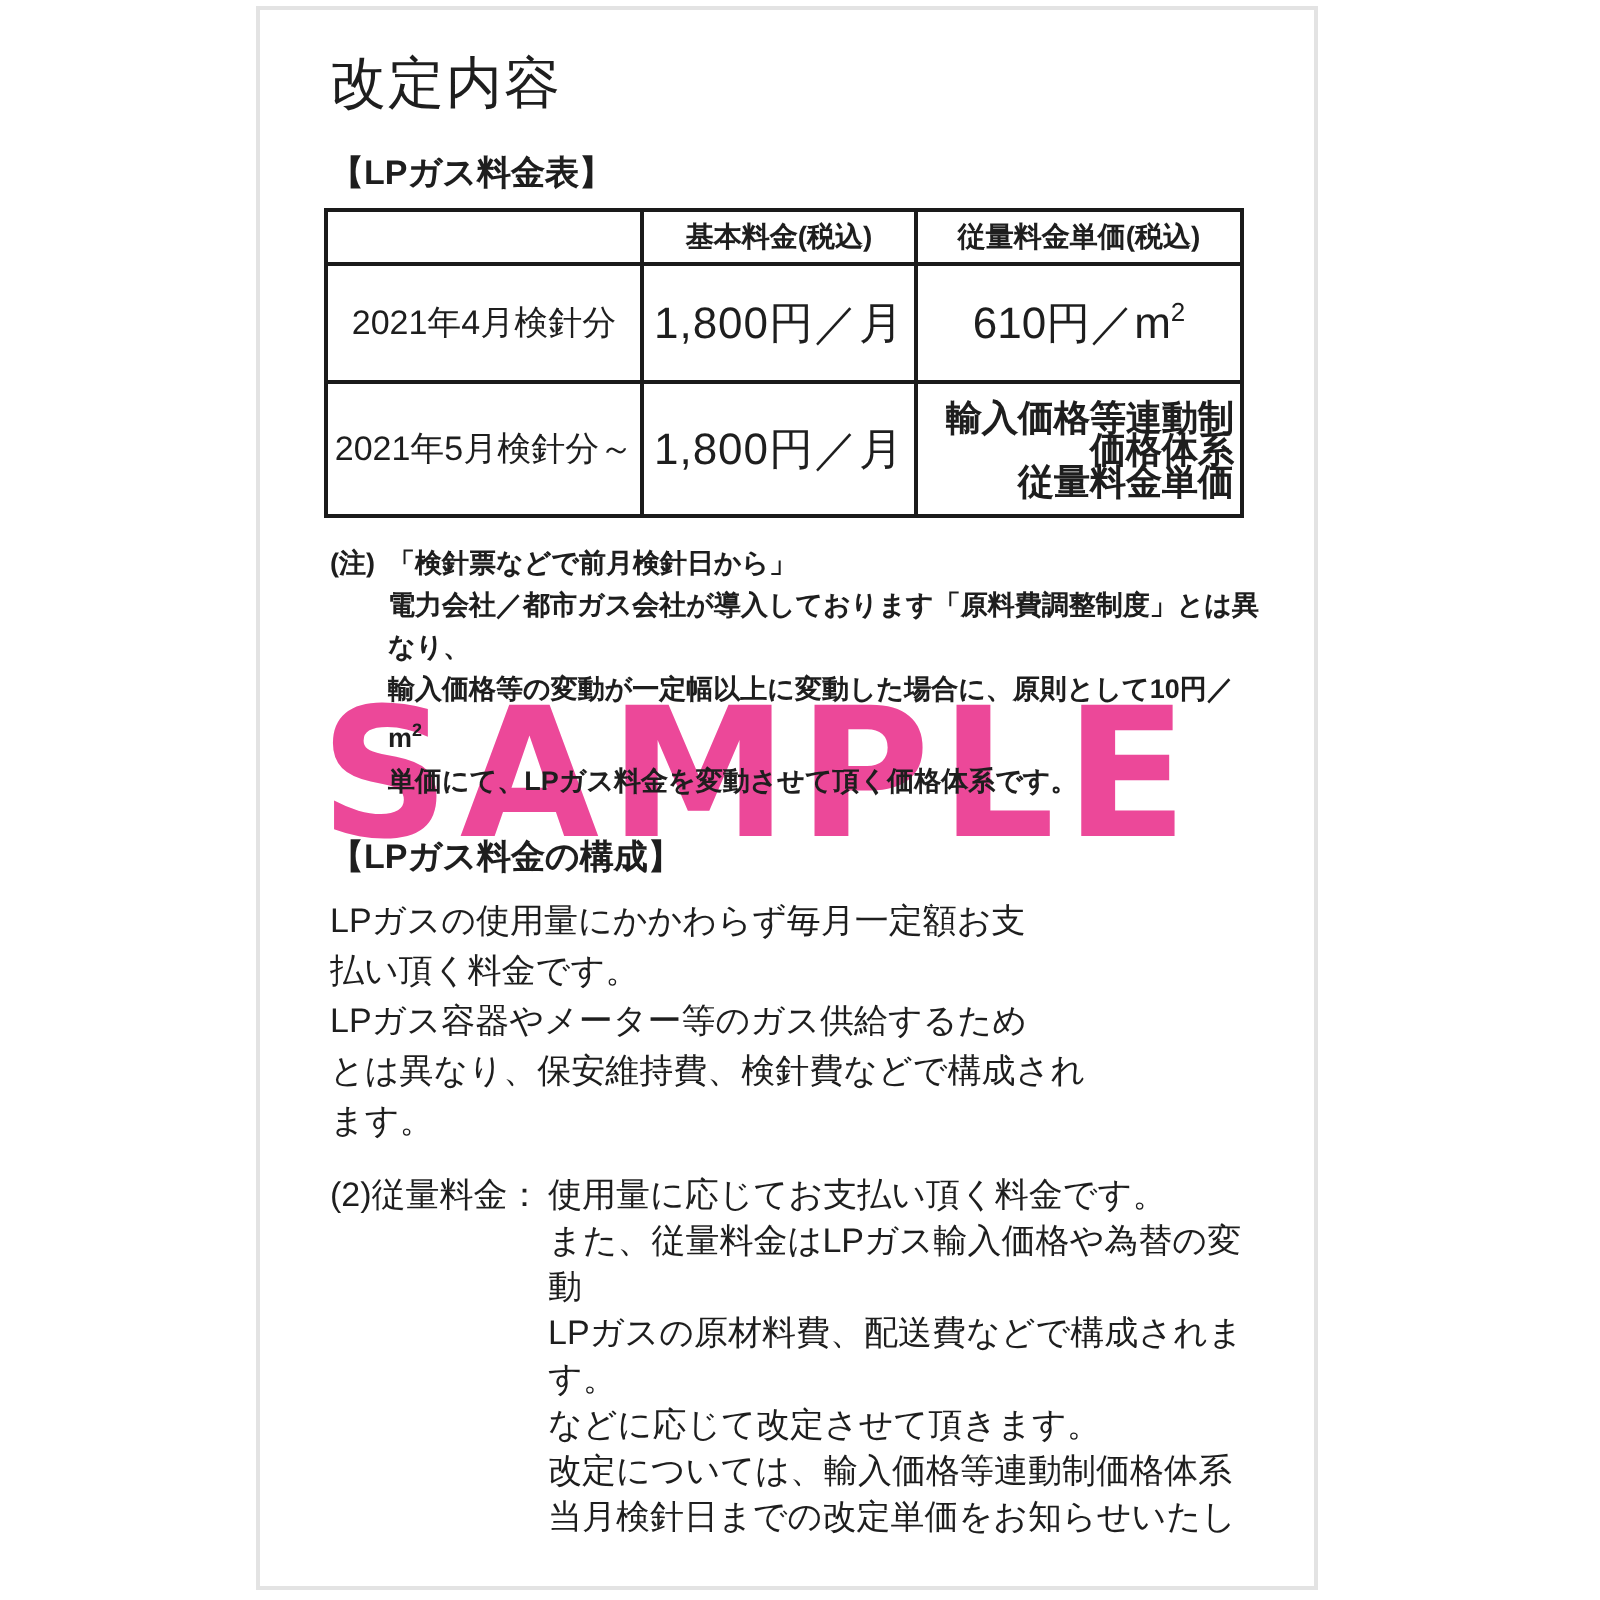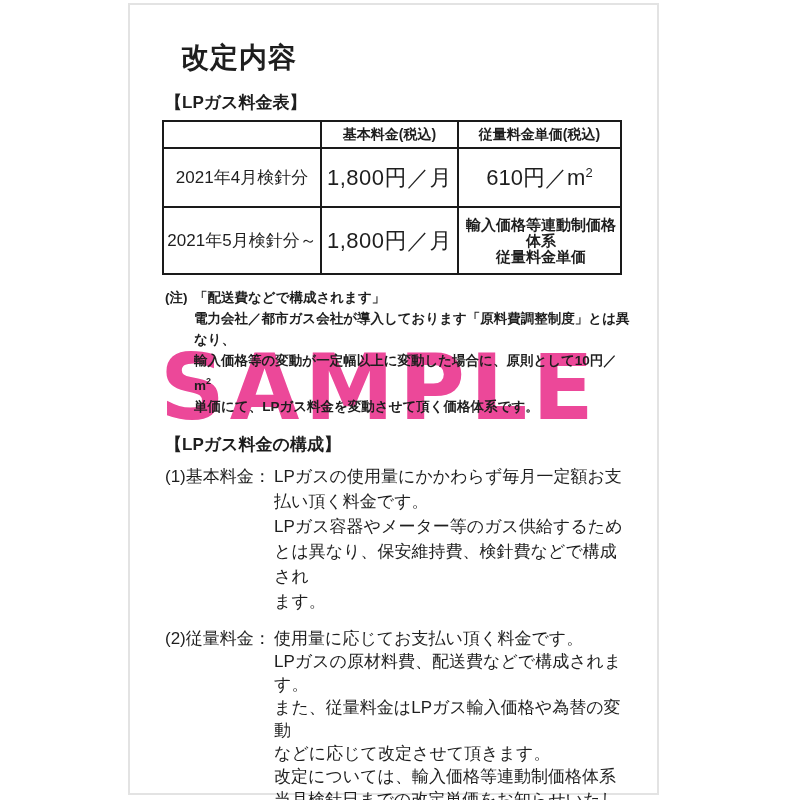--- a/index.html
+++ b/index.html
@@ -4,33 +4,33 @@
 <style>
   html,body{margin:0;padding:0;background:#fff;}
   body{width:800px;height:800px;font-family:"Liberation Sans","DejaVu Sans",sans-serif;color:#1e1e1e;}
   .canvas{position:relative;width:800px;height:800px;background:#fff;overflow:hidden;}
   .page{position:absolute;left:128px;top:3px;width:531px;height:792px;box-sizing:border-box;
         border:2px solid #e3e3e3;background:#fff;}
   .watermark{position:absolute;left:30px;top:338px;z-index:0;
              font-size:90px;font-weight:700;letter-spacing:5px;color:#7490e0;
              font-family:"DejaVu Sans","Liberation Sans",sans-serif;line-height:1;user-select:none;}
   .content{position:relative;z-index:1;padding:20px 24px 0 35px;}
-  .title{font-size:28px;font-weight:700;line-height:34px;margin:16px;letter-spacing:1px;}
+  .title{font-size:28px;font-weight:400;line-height:34px;margin:0;letter-spacing:1px;}
   .sec-heading{font-size:17px;font-weight:600;line-height:24px;}
   .heading-pricetable{margin-top:16px;}
   .heading-composition{margin-top:16px;}
   table.price-table{border-collapse:collapse;table-layout:fixed;width:458px;margin-top:5px;margin-left:-3px;}
   .price-table th,.price-table td{border:2px solid #1a1a1a;padding:0;}
   .price-table thead th{height:25px;font-size:14px;font-weight:600;text-align:center;}
   .row-tall td{height:57px;}
   td.cell-period{font-size:17px;text-align:center;}
   td.cell-fee{font-size:22px;text-align:center;letter-spacing:0.5px;margin-top:27px;}
   td.cell-unit{font-size:22px;text-align:center;}
   td.cell-unit sup{font-size:13px;}
-  td.cell-unit-note{font-size:15px;font-weight:700;text-align:center;vertical-align:middle;
+  td.cell-unit-note{font-size:18px;font-weight:700;text-align:right;vertical-align:middle;
                     padding:4px 3px 4px 6px;line-height:16px;}
   .note{display:flex;margin-top:12px;font-size:13.5px;font-weight:600;line-height:21px;}
   .note-label{width:29px;flex:none;}
   .note sup{font-size:9px;}
   .item{display:flex;font-size:17px;}
   .item-basic{margin-top:7px;line-height:25px;}
   .item-volume{margin-top:13px;line-height:23px;}
   .item-label{width:109px;flex:none;}
 </style>
 </head>
@@ -73,46 +73,45 @@
               <div>輸入価格等連動制価格体系</div>
               <div>従量料金単価</div>
             </td>
           </tr>
         </tbody>
       </table>
 
       <div class="note">
         <span class="note-label">(注)</span>
         <div>
-          <div>「配送費などで構成されます」</div>
+          <div>「検針票などで前月検針日から」</div>
           <div>電力会社／都市ガス会社が導入しております「原料費調整制度」とは異なり、</div>
           <div><span>輸入価格等の変動が一定幅以上に変動した場合に、原則として10円／m</span><sup>2</sup></div>
           <div>単価にて、LPガス料金を変動させて頂く価格体系です。</div>
         </div>
       </div>
 
       <div class="sec-heading heading-composition">【LPガス料金の構成】</div>
 
       <div class="item item-basic">
-        <div class="item-label">(1)基本料金：</div>
         <div>
           <div>LPガスの使用量にかかわらず毎月一定額お支</div>
           <div>払い頂く料金です。</div>
           <div>LPガス容器やメーター等のガス供給するため</div>
           <div>とは異なり、保安維持費、検針費などで構成され</div>
           <div>ます。</div>
         </div>
       </div>
 
       <div class="item item-volume">
         <div class="item-label">(2)従量料金：</div>
         <div>
           <div>使用量に応じてお支払い頂く料金です。</div>
+          <div>また、従量料金はLPガス輸入価格や為替の変動</div>
           <div>LPガスの原材料費、配送費などで構成されます。</div>
-          <div>また、従量料金はLPガス輸入価格や為替の変動</div>
           <div>などに応じて改定させて頂きます。</div>
           <div>改定については、輸入価格等連動制価格体系</div>
           <div>当月検針日までの改定単価をお知らせいたし</div>
 
         </div>
       </div>
 
     </div>
   </div>
 </div>

